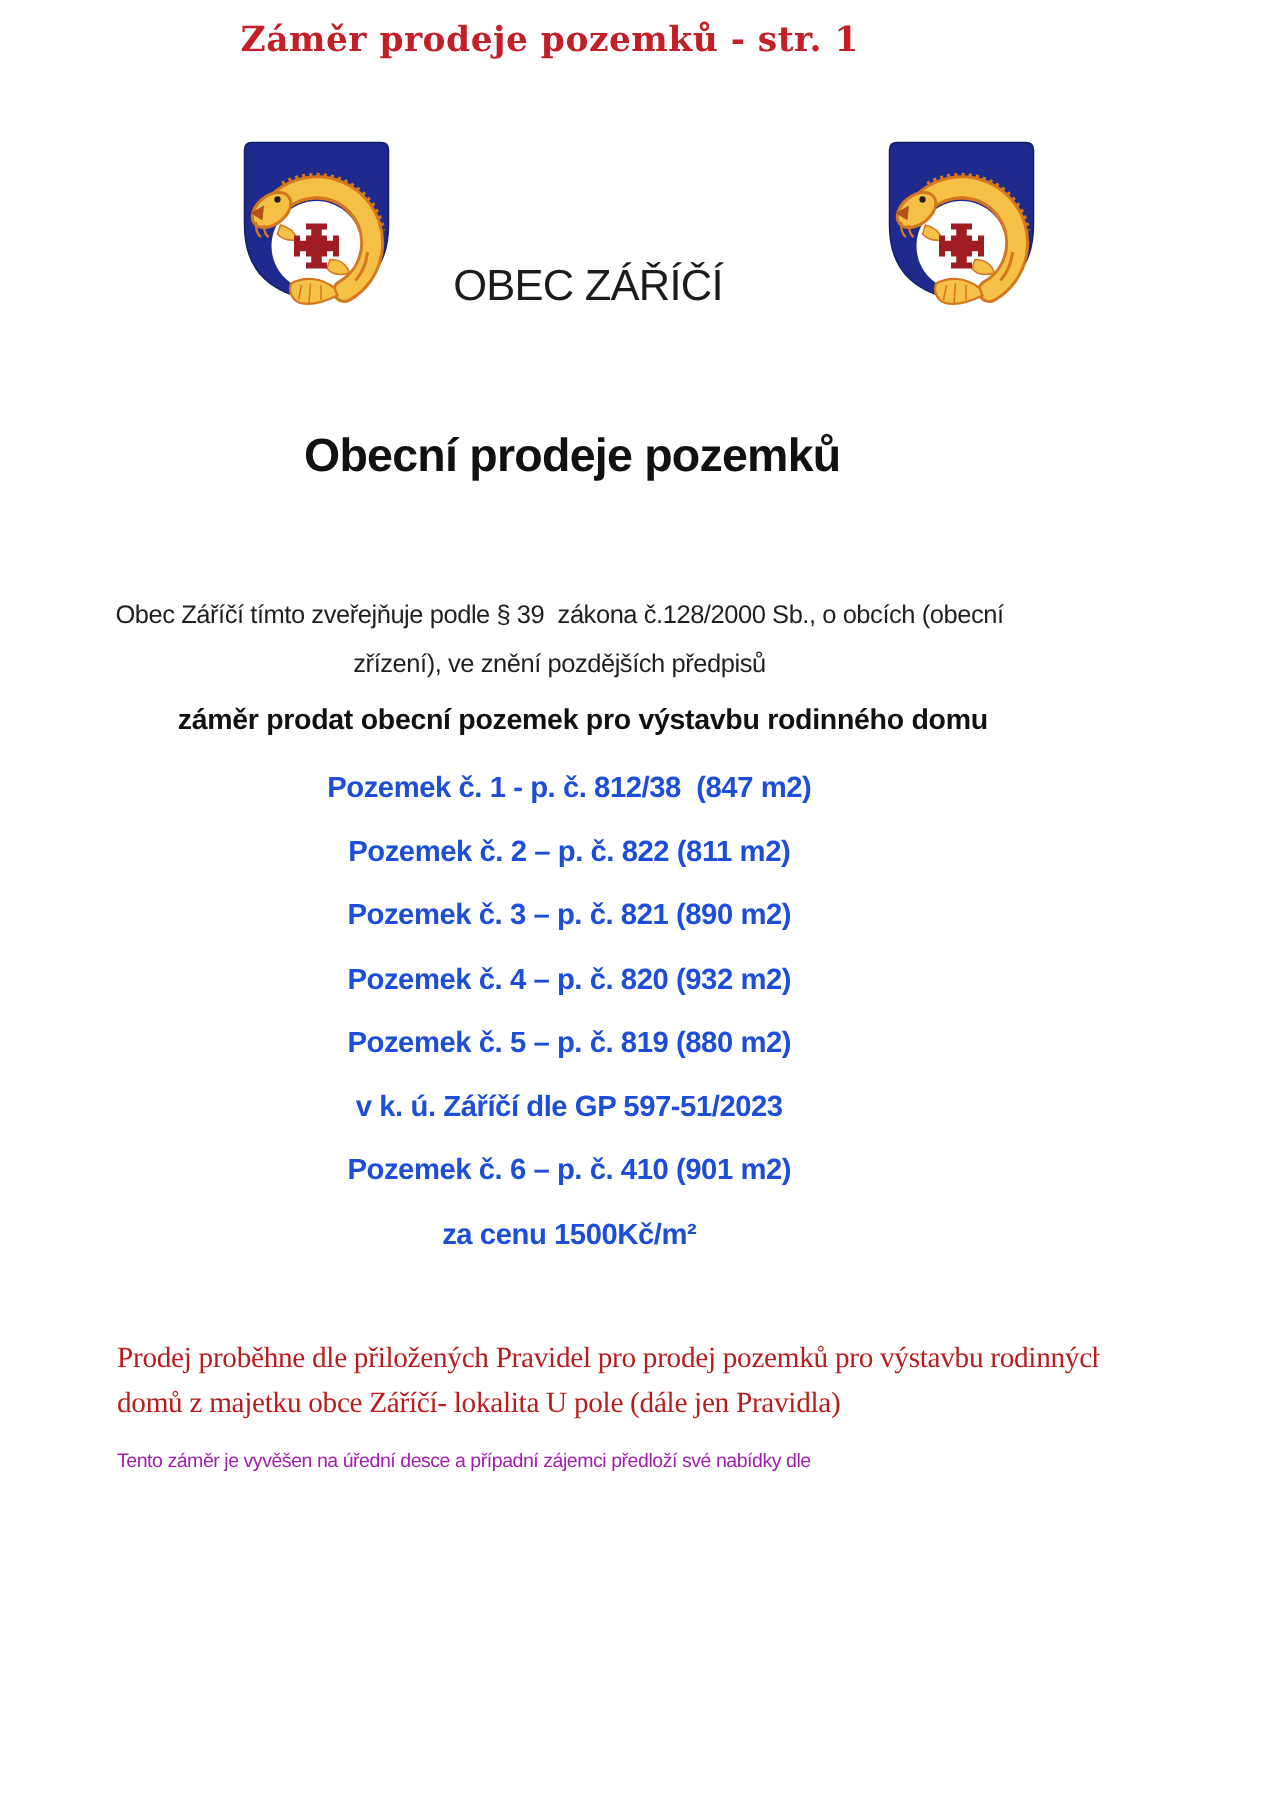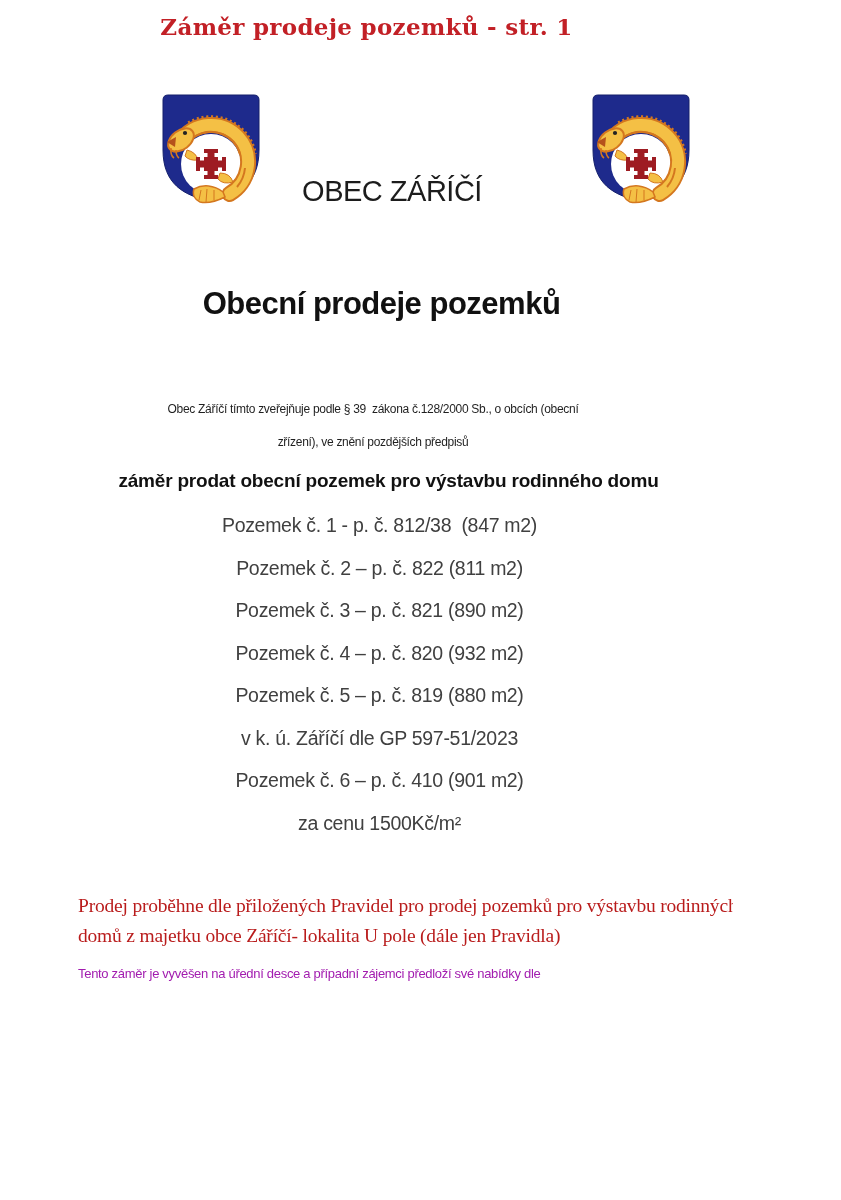--- a/index.html
+++ b/index.html
@@ -39,41 +39,41 @@
     top: 286px;
     padding-left: 30px;
     font-size: 31px;
     font-weight: bold;
     letter-spacing: -0.5px;
     color: #111;
   }
   .intro {
     top: 393px;
     padding-left: 13px;
-    font-size: 12px;
+    font-size: 17px;
     line-height: 33px;
     letter-spacing: -0.3px;
     color: #1f1f1f;
   }
   .intent {
     top: 470px;
     padding-left: 44px;
     font-size: 19px;
     font-weight: bold;
     letter-spacing: -0.2px;
     color: #111;
   }
   .offer {
     top: 504px;
     padding-left: 26px;
     font-size: 19.5px;
-    font-weight: normal;
+    font-weight: bold;
     line-height: 42.5px;
     letter-spacing: -0.3px;
-    color: #404040;
+    color: #1d4ed8;
   }
   .sale-para {
     position: absolute;
     top: 891px;
     left: 78px;
     font-family: "Liberation Serif", serif;
     font-size: 19.5px;
     line-height: 30px;
     letter-spacing: -0.2px;
     color: #b91c1c;

